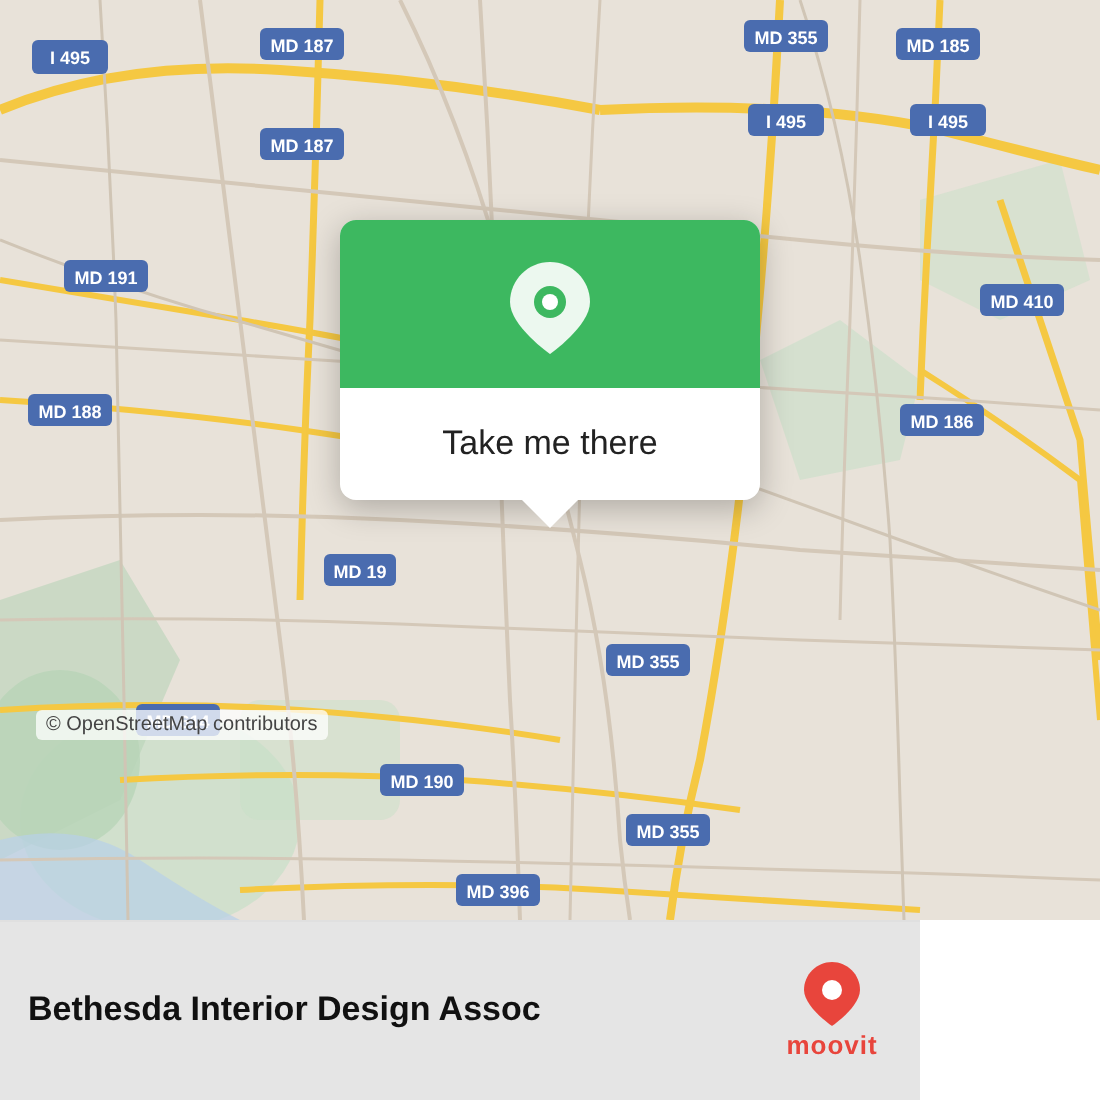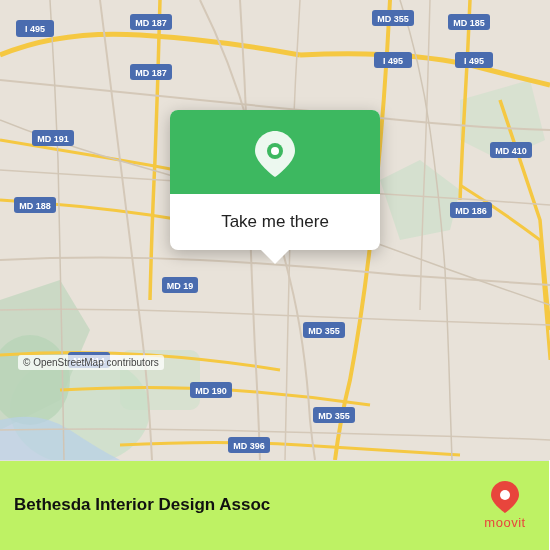--- a/index.html
+++ b/index.html
@@ -104,23 +104,23 @@
       font-size: 10px;
       color: #444;
       background: rgba(255,255,255,0.75);
       padding: 2px 5px;
       border-radius: 3px;
       z-index: 5;
     }
 
     
     #bottom-bar {
-      width: 549px;
+      width: 460px;
       height: 90px;
-      background: #bef264;
+      background: #e5e5e5;
       border-top: 1px solid #e0e0e0;
       display: flex;
       align-items: center;
       padding: 0 14px;
     }
 
     #bottom-text {
       flex: 1;
     }
 
@@ -145,21 +145,21 @@
       min-width: 60px;
     }
 
     #moovit-pin {
       width: 28px;
       height: 32px;
     }
 
     #moovit-label {
       font-size: 13px;
-      font-weight: 400;
+      font-weight: 700;
       color: #e8453c;
       letter-spacing: 0.5px;
     }
   </style>
 </head>
 <body>
 
 <div id="map-container">
 
   <svg id="map-svg" viewBox="0 0 550 460" xmlns="http://www.w3.org/2000/svg">

